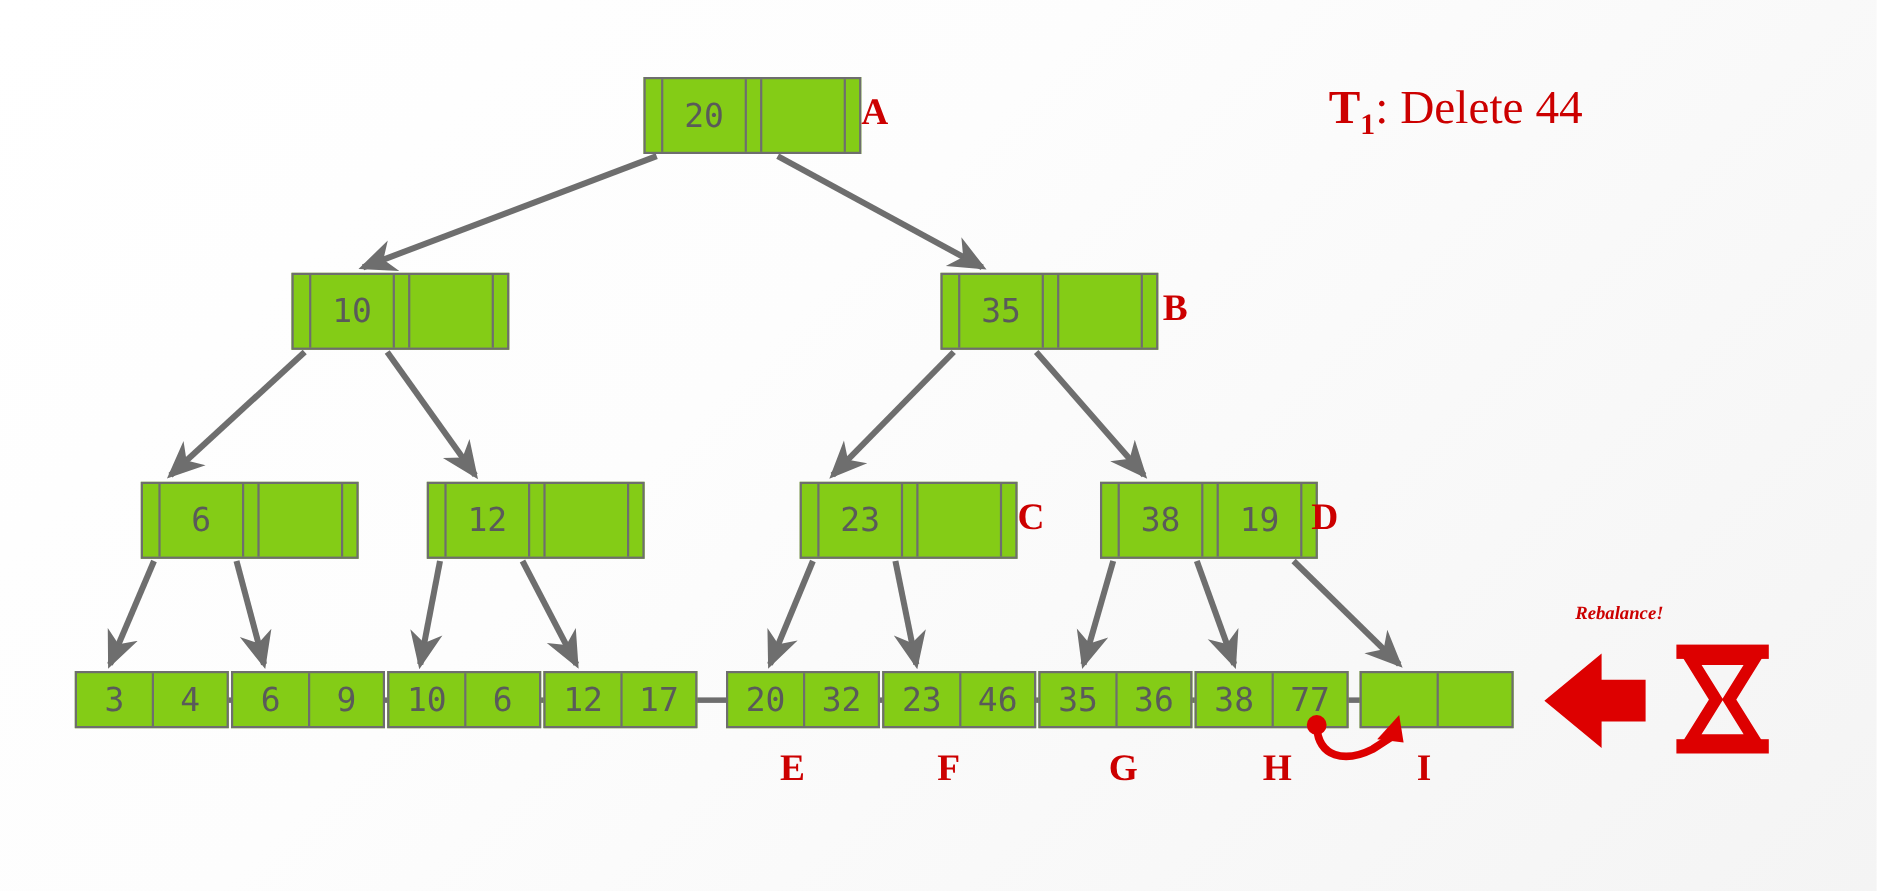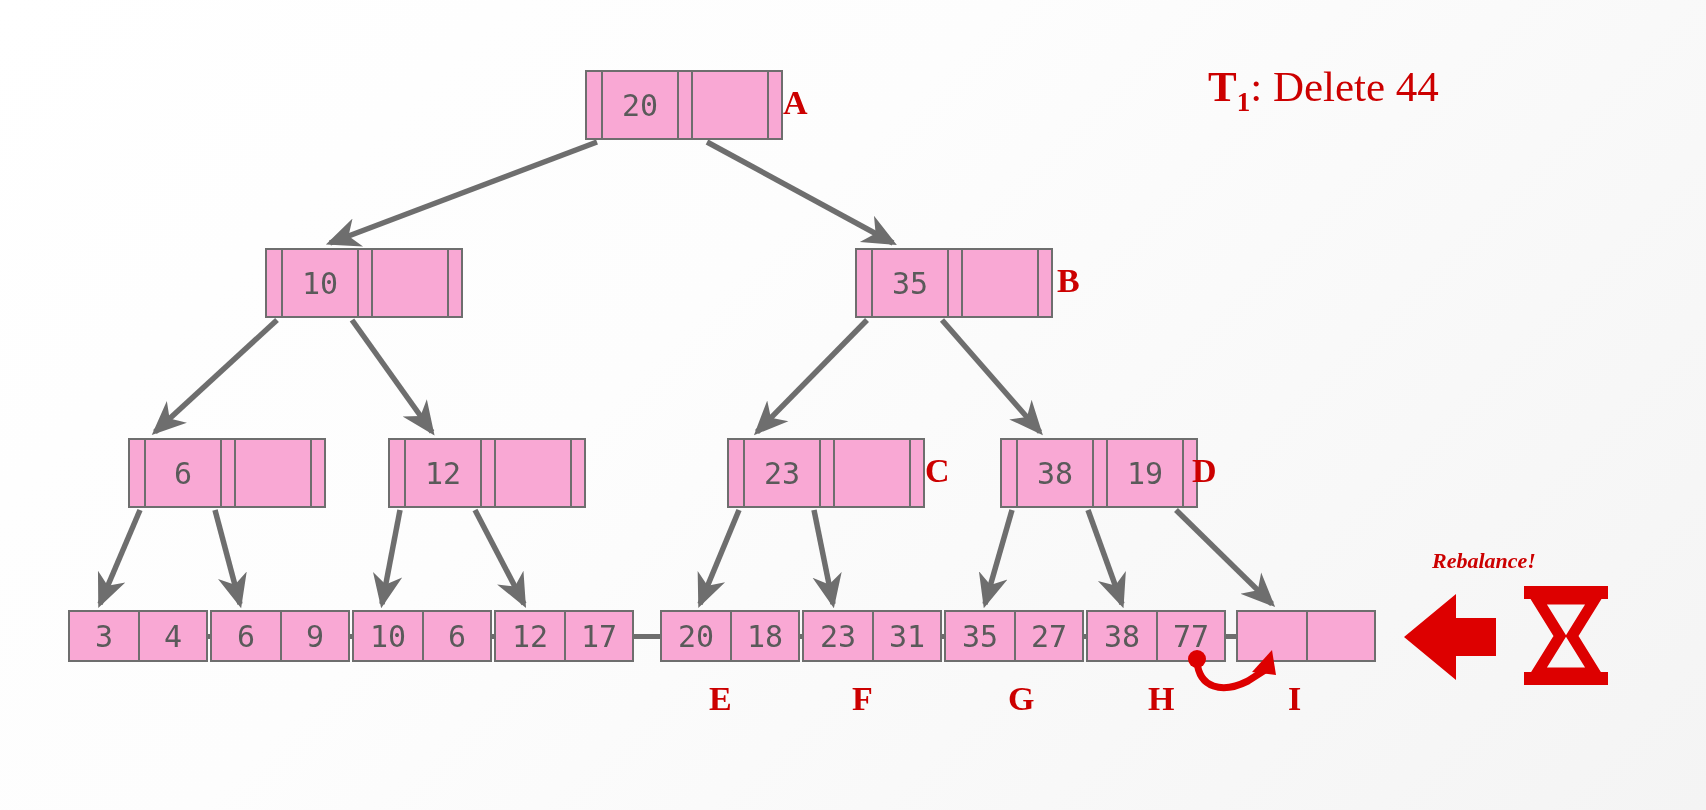--- a/index.html
+++ b/index.html
@@ -8,21 +8,21 @@
     background:linear-gradient(135deg,#ffffff 0%,#fdfdfd 40%,#f4f4f4 100%);
     font-family:"Liberation Sans",sans-serif;
   }
   #stage{position:absolute;inset:0;}
   svg.layer{position:absolute;left:0;top:0;width:1706px;height:810px;overflow:visible;}
   #edges{z-index:1;}
   #annots{z-index:5;pointer-events:none;}
 
   
   .node{position:absolute;display:flex;z-index:3;
-        box-sizing:border-box;border:2px solid #6e6e6e;background:#f9a8d4;}
+        box-sizing:border-box;border:2px solid #6e6e6e;background:#84cc16;}
   .cell{box-sizing:border-box;display:flex;align-items:center;justify-content:center;
         font-family:"DejaVu Sans Mono","Liberation Mono",monospace;
         color:#5a5a5a;}
   .cell + .cell{border-left:2px solid #6e6e6e;}
 
   
   .inode{height:70px;}
   .inode .ptr{width:14px;}
   .inode .key{width:76px;font-size:30px;}
 
@@ -36,21 +36,21 @@
   
   .lbl{position:absolute;z-index:6;color:#cc0000;
        font-family:"Liberation Serif",serif;font-weight:bold;font-size:34px;
        line-height:1;}
   .title{position:absolute;z-index:6;color:#cc0000;
          font-family:"Liberation Serif",serif;font-size:43px;white-space:nowrap;}
   .title .tsym{font-weight:bold;}
   .title .tsub{font-weight:bold;font-size:27px;vertical-align:sub;}
   .rebal{position:absolute;z-index:6;color:#cc0000;
          font-family:"Liberation Serif",serif;font-weight:bold;font-style:italic;
-         font-size:22px;white-space:nowrap;}
+         font-size:17px;white-space:nowrap;}
 </style>
 </head>
 <body>
 
 <div id="stage">
 
   <svg class="layer" id="edges">
     <defs>
       <marker id="ah" markerWidth="7" markerHeight="7" refX="5.4" refY="3.1" orient="auto" markerUnits="strokeWidth">
         <path d="M0,0.4 L6.2,3.1 L0,5.8 L1.8,3.1 Z" fill="#6e6e6e"></path>
@@ -94,21 +94,21 @@
       <path d="M1537,599 L1595,599 L1572,636 L1595,673 L1537,673 L1560,636 Z" fill="none" stroke="#dd0000" stroke-width="11"></path>
     </g>
 
     <g>
       <circle cx="1197" cy="659" r="9" fill="#dd0000"></circle>
       <path d="M1197,661 C1199,688 1222,694 1248,681 L1265,670" stroke="#dd0000" stroke-width="7" fill="none"></path>
       <path d="M1272,650 L1276,675 L1252,672 Z" fill="#dd0000"></path>
     </g>
   </svg>
 
-  <div class="title" style="left:1208px;top:62px;">
+  <div class="title" style="left:1208px;top:74px;">
     <span class="tsym">T</span><span class="tsub">1</span><span>: Delete 44</span>
   </div>
 
   <div class="node inode" style="left:585px;top:70px;">
     <div class="cell ptr"></div>
     <div class="cell key">20</div>
     <div class="cell ptr"></div>
     <div class="cell key"></div>
     <div class="cell ptr"></div>
   </div>
@@ -185,29 +185,29 @@
   <div class="node leaf" style="left:352px;top:610px;">
     <div class="cell lkey">10</div>
     <div class="cell lkey">6</div>
   </div>
   <div class="node leaf" style="left:494px;top:610px;">
     <div class="cell lkey">12</div>
     <div class="cell lkey">17</div>
   </div>
   <div class="node leaf" style="left:660px;top:610px;">
     <div class="cell lkey">20</div>
-    <div class="cell lkey">18</div>
+    <div class="cell lkey">32</div>
   </div>
   <div class="node leaf" style="left:802px;top:610px;">
     <div class="cell lkey">23</div>
-    <div class="cell lkey">31</div>
+    <div class="cell lkey">46</div>
   </div>
   <div class="node leaf" style="left:944px;top:610px;">
     <div class="cell lkey">35</div>
-    <div class="cell lkey">27</div>
+    <div class="cell lkey">36</div>
   </div>
   <div class="node leaf" style="left:1086px;top:610px;">
     <div class="cell lkey">38</div>
     <div class="cell lkey">77</div>
   </div>
   <div class="node leaf" style="left:1236px;top:610px;">
     <div class="cell lkey"></div>
     <div class="cell lkey"></div>
   </div>
 

